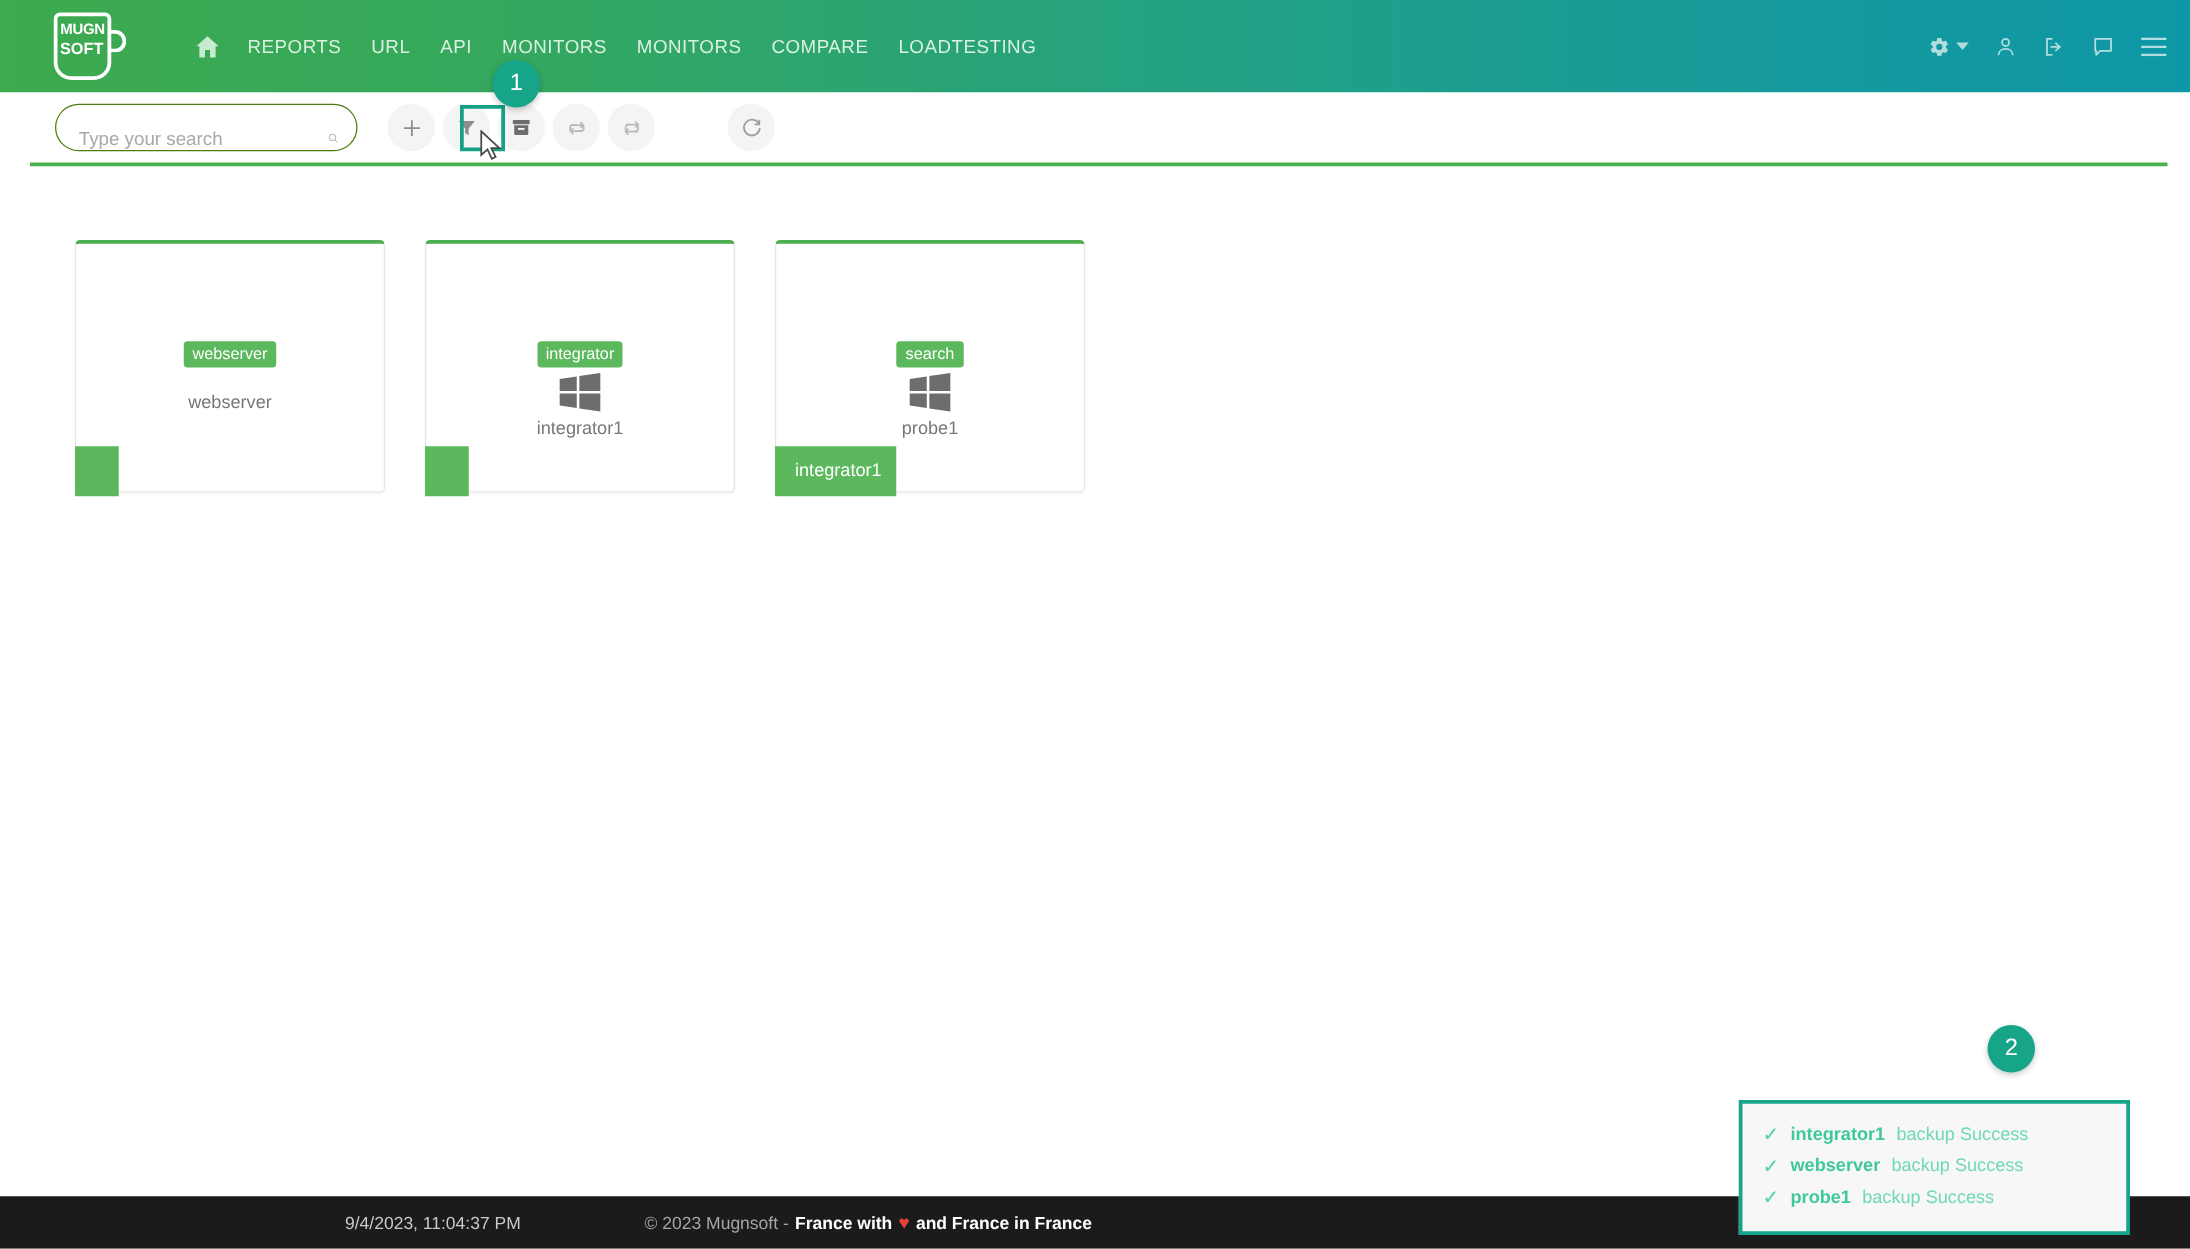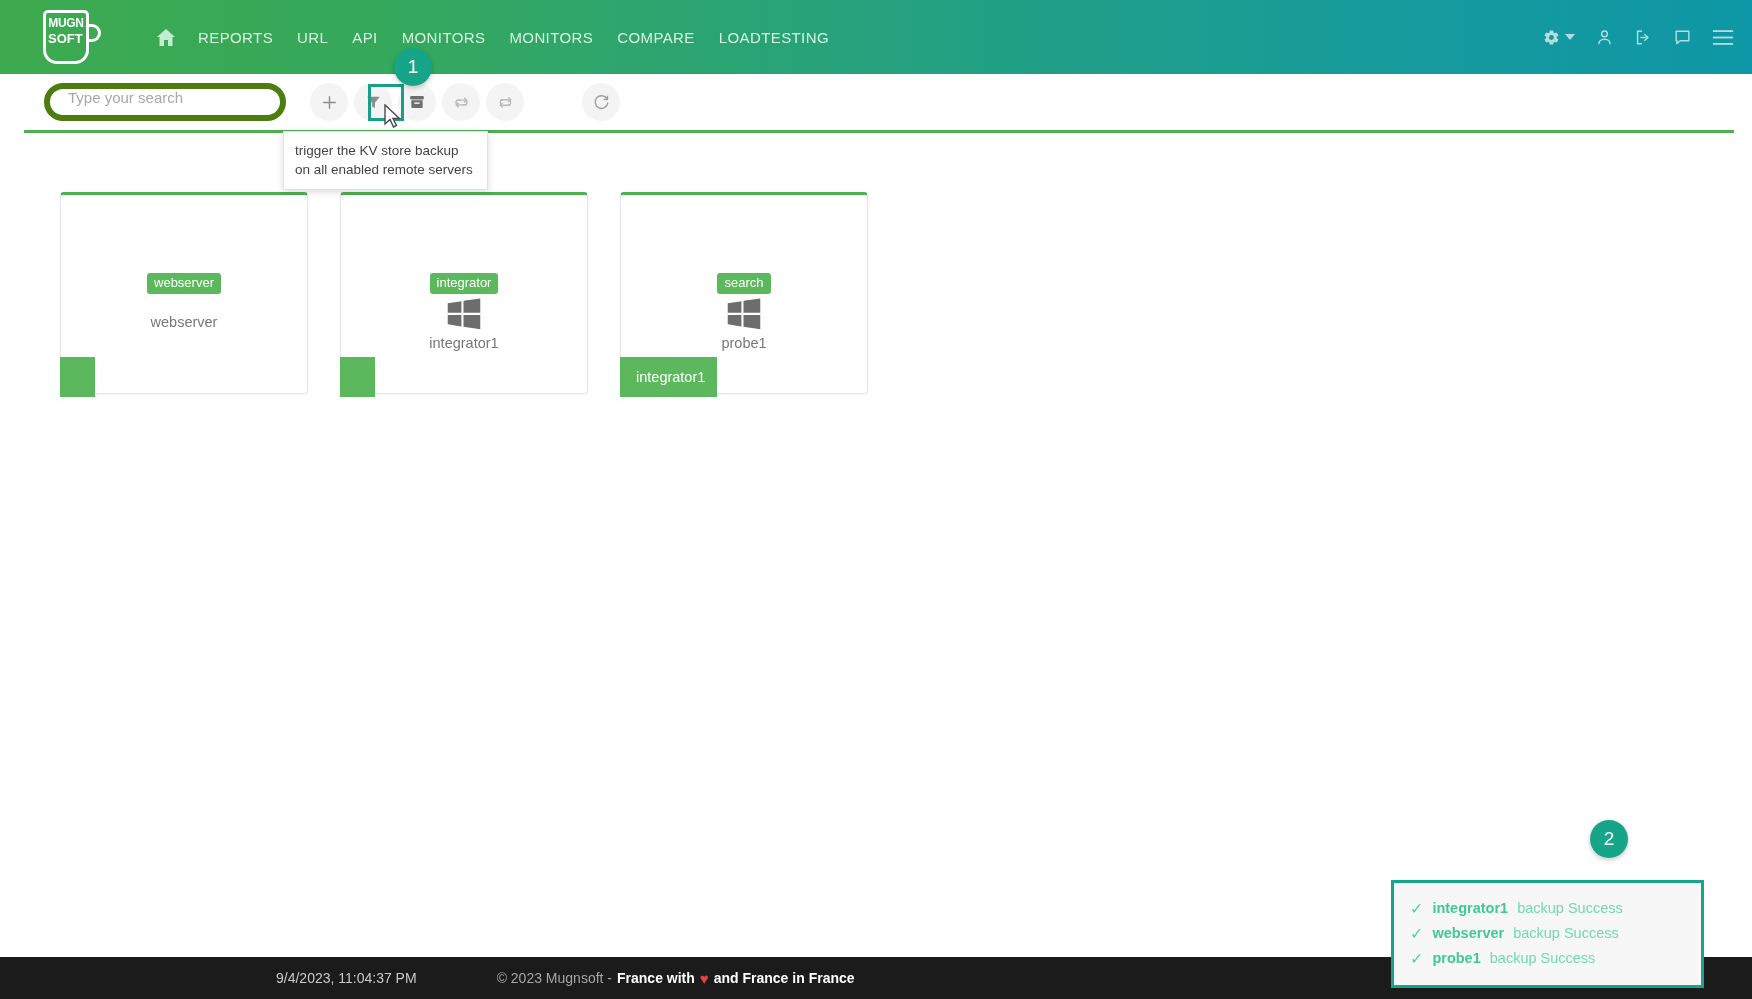--- a/index.html
+++ b/index.html
@@ -134,24 +134,24 @@
     height: 56px;
     background: #ffffff;
     display: flex;
     align-items: center;
   }
 
   .search-box {
     margin-left: 44px;
     width: 242px;
     height: 38px;
-    border: 6px solid #4d7c0f;
+    border: 1px solid #4d7c0f;
     border-radius: 19px;
     display: flex;
-    align-items: flex-start;
+    align-items: flex-end;
     padding: 0 14px 0 18px;
     background: #fff;
   }
   .search-input {
     flex: 1;
     border: none;
     outline: none;
     font-size: 15px;
     color: #9a9a9a;
     font-family: "Liberation Sans", sans-serif;
@@ -335,20 +335,21 @@
     position: absolute;
     left: 0;
     bottom: 0;
     width: 1752px;
     height: 42px;
     background: #1b1b1b;
     display: flex;
     align-items: center;
     color: #c9c9c9;
     font-size: 14px;
+    gap: 19px;
   }
   .footer-date { margin-left: 276px; }
   .footer-copy { margin-left: 80px; display: flex; align-items: flex-start; gap: 5px; }
   .footer-copy .dim { color: #a5a5a5; }
   .footer-copy .strong { color: #ffffff; font-weight: bold; }
   .heart { color: #e8413b; font-size: 15px; }
 </style>
 </head>
 <body>
 
@@ -480,21 +481,20 @@
   <div class="cursor-arrow">
     <svg width="20" height="26" viewBox="0 0 20 26">
       <path d="M2 1 L2 20 L7 15.5 L10.5 23 L13.5 21.5 L10 14.5 L16.5 14.5 Z" fill="#ffffff" stroke="#4a4a4a" stroke-width="1.4"></path>
     </svg>
   </div>
 
   <div class="badge-num" id="badge-1">1</div>
 
   <div class="green-rule"></div>
 
-  <div class="tooltip">trigger the KV store backup on all enabled remote servers</div>
 
   <div class="cards">
 
     <div class="card">
       <div class="card-center">
         <span class="chip">webserver</span>
         <span class="card-label plain">webserver</span>
       </div>
       <div class="corner-block"></div>
     </div>

